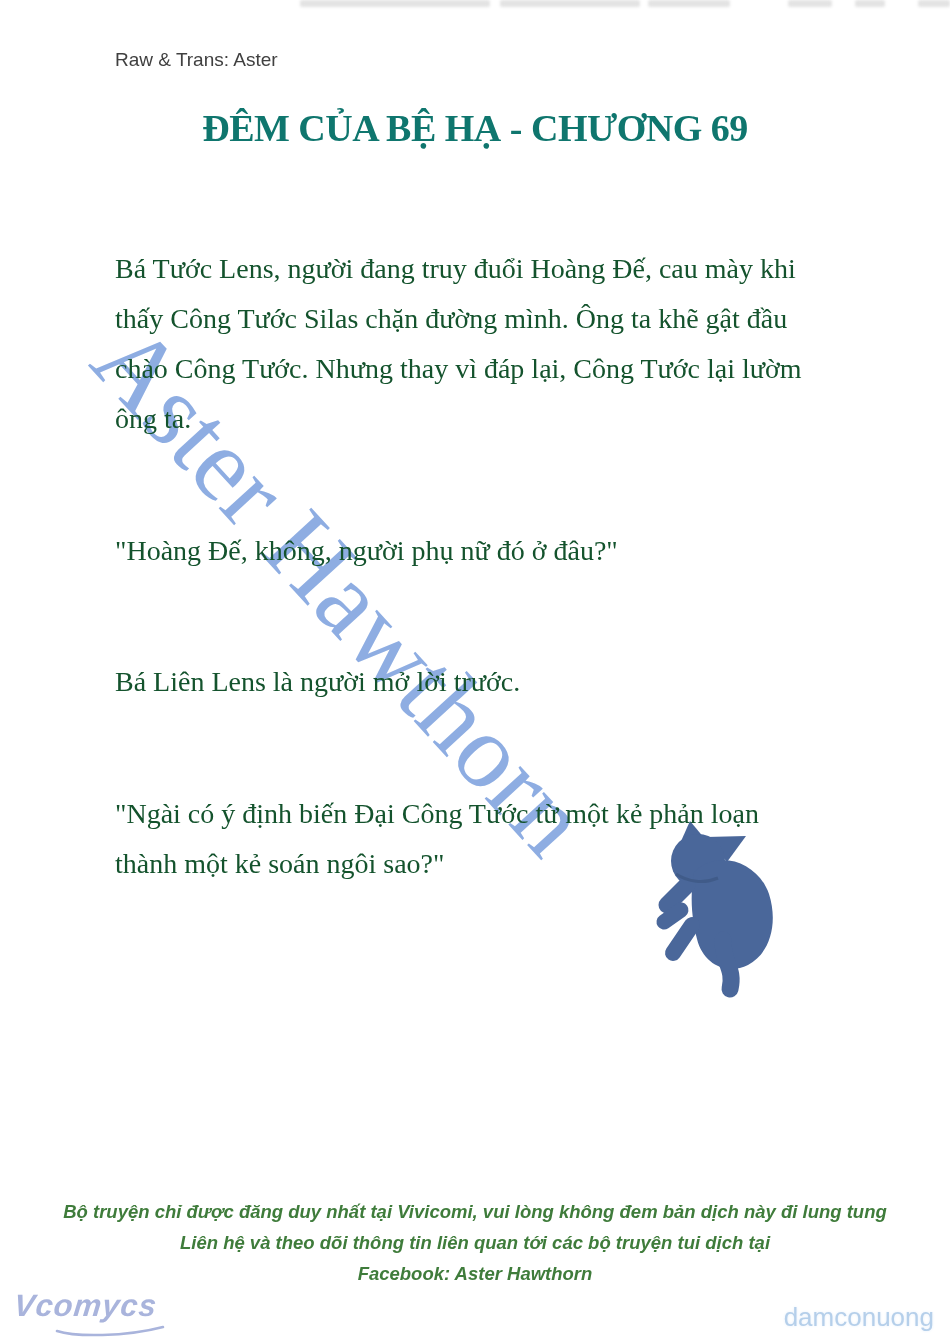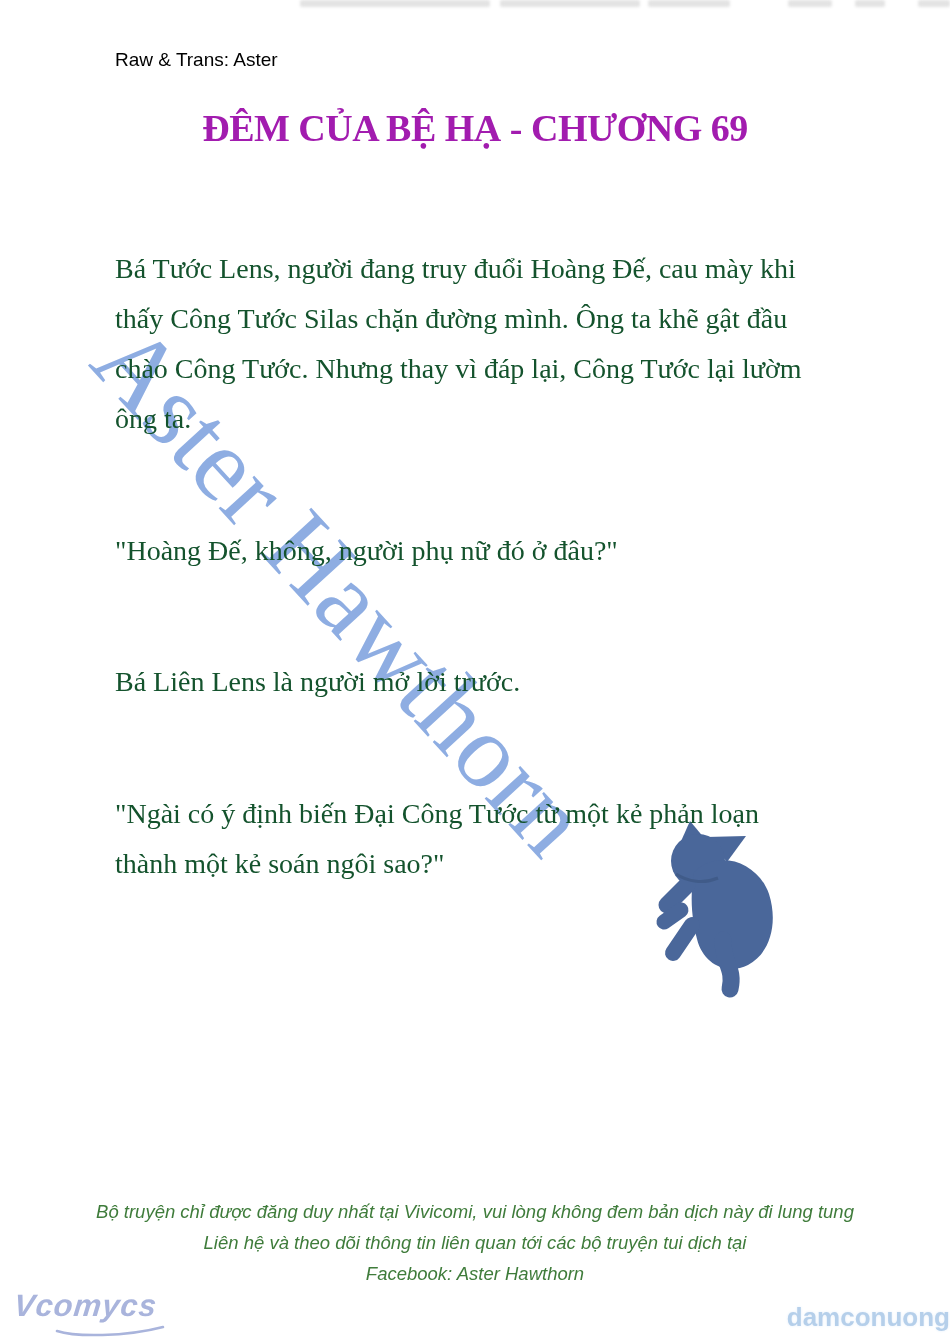--- a/index.html
+++ b/index.html
@@ -20,27 +20,27 @@
   .seg1{left:300px;width:190px;}
   .seg2{left:500px;width:140px;}
   .seg3{left:648px;width:82px;}
   .seg4{left:788px;width:44px;}
   .seg5{left:855px;width:30px;}
   .seg6{left:918px;width:32px;background:#dcdcdc;}
 
   .credit{
     position:absolute;left:115px;top:49px;
     font-family:"Liberation Sans", sans-serif;
-    font-size:19px;color:#000000;z-index:3;
+    font-size:19px;color:#404040;z-index:3;
   }
 
   .title{
     position:absolute;left:0;top:106px;width:100%;
     text-align:center;font-weight:bold;font-size:38px;
-    letter-spacing:-0.5px;color:#a21caf;z-index:3;
+    letter-spacing:-0.5px;color:#0f766e;z-index:3;
   }
 
   .watermark{
     position:absolute;left:158px;top:300px;
     font-size:105px;color:#85a7e0;opacity:.92;
     white-space:nowrap;
     transform:rotate(47.5deg);transform-origin:0 0;
     z-index:1;pointer-events:none;
   }
 
@@ -54,40 +54,40 @@
   .p3{top:657px;}
   .p4{top:789px;}
   .p5{top:974px;}
 
   .cat{position:absolute;left:642px;top:812px;z-index:2;}
 
   .footer{
     position:absolute;left:0;top:1196px;width:100%;
     text-align:center;
     font-family:"Liberation Sans", sans-serif;
-    font-style:italic;font-weight:normal;
+    font-style:italic;font-weight:bold;
     font-size:18.5px;line-height:31px;color:#3f7c3b;
     white-space:pre-line;z-index:3;
   }
 
   .logo{
     position:absolute;left:14px;top:1288px;
     font-family:"Liberation Sans", sans-serif;
     font-style:italic;font-weight:bold;
     font-size:31px;letter-spacing:1px;color:#a9b4dc;
     transform:skewX(-6deg);z-index:3;
   }
   .logo-swoosh{
     position:absolute;left:55px;top:1325px;width:110px;height:12px;z-index:3;
   }
 
   .corner-mark{
-    position:absolute;right:0;top:1302px;
+    position:absolute;right:16px;top:1302px;
     font-family:"Liberation Sans", sans-serif;
-    font-weight:bold;font-size:26px;color:#b5cfea;
+    font-weight:normal;font-size:26px;color:#b5cfea;
     text-shadow:0 0 3px #e4eefa;z-index:3;
   }
 </style>
 </head>
 <body>
 
 <div class="page">
 
   <div class="top-remnant">
     <span class="seg1"></span>

